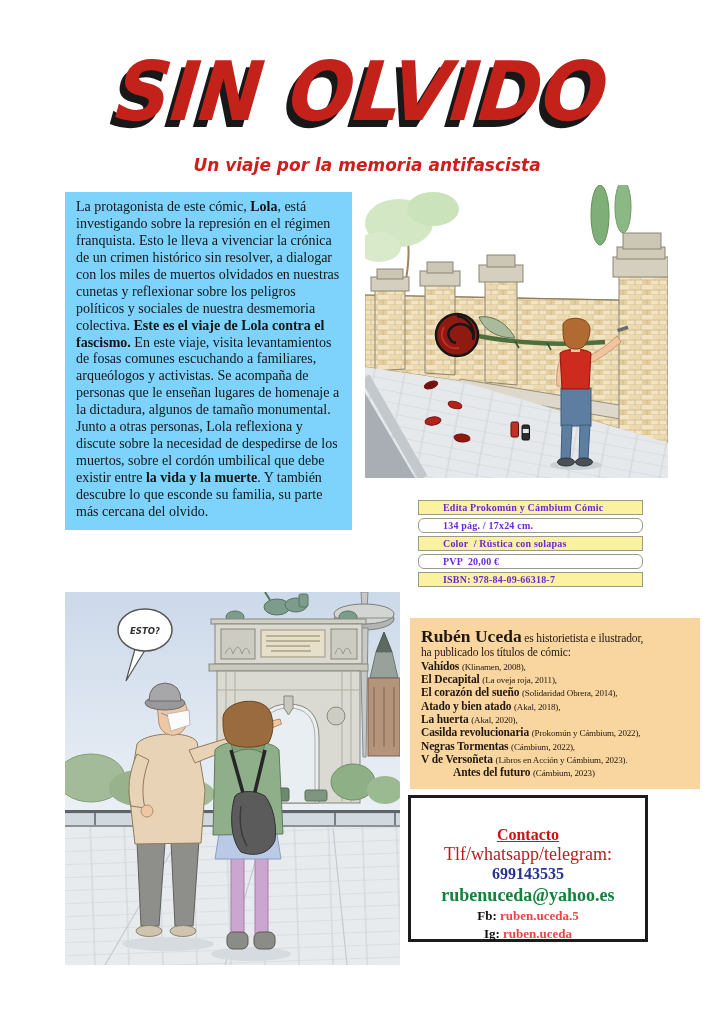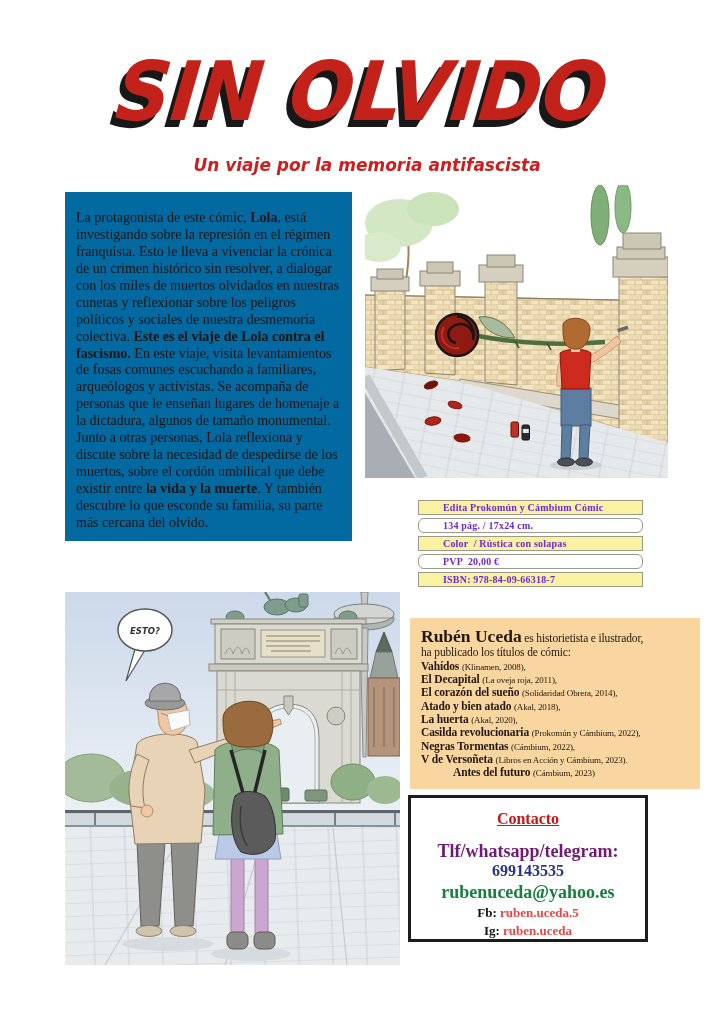--- a/index.html
+++ b/index.html
@@ -10,21 +10,21 @@
   .main-title{position:absolute;top:52px;left:0;width:100%;text-align:center;
       font-family:"DejaVu Sans",sans-serif;font-weight:bold;font-style:italic;
       font-size:76px;line-height:1.05;letter-spacing:0px;color:#c2221a;
       text-shadow:-5px 6px 0 #181818;transform:skewX(-6deg) scaleY(1.08);white-space:nowrap;}
   .subtitle{position:absolute;top:155px;left:5px;width:100%;text-align:center;
       font-family:"DejaVu Sans",sans-serif;font-weight:bold;font-style:italic;
       font-size:17px;color:#d11c1c;}
 
   
   .synopsis{position:absolute;left:65px;top:192px;width:287px;box-sizing:border-box;
-      background:#0369a1;padding:18px 10px 9px 11px;font-size:14px;line-height:1.21;color:#151515;
+      background:#7dd3fc;padding:7px 10px 9px 11px;font-size:14px;line-height:1.21;color:#151515;
       text-align:left;}
   .synopsis p{margin:0;}
   .b{font-weight:bold;}
 
   
   .wall-illo{position:absolute;left:365px;top:185px;width:303px;height:293px;}
 
   
   .comic-table{position:absolute;left:418px;top:500px;width:225px;}
   .comic-header{box-sizing:border-box;width:100%;background:#c8dfe9;border:1px solid #8fa3ac;
@@ -40,22 +40,22 @@
       background:#f9d6a0;padding:8px 10px 9px 11px;font-size:11.5px;line-height:1.16;color:#201810;}
   .rich-line{letter-spacing:-0.15px;white-space:nowrap;}
   .bio .name{font-size:17.5px;font-weight:bold;letter-spacing:0;}
   .bio .i{font-weight:bold;}
   .bio .bk{font-weight:bold;margin-left:32px;}
   .bio .sm{font-size:9px;}
 
   
   .contact{position:absolute;left:408px;top:795px;width:240px;height:147px;box-sizing:border-box;
       background:#ffffff;border:3px solid #1c1c1c;text-align:center;}
-  .contact-heading{margin-top:12px;font-size:16px;font-weight:bold;color:#cc1212;text-decoration:underline;}
-  .contact-phone-label{margin-top:13px;font-size:18px;font-weight:bold;color:#701a75;}
+  .contact-heading{margin-top:28px;font-size:16px;font-weight:bold;color:#cc1212;text-decoration:underline;}
+  .contact-phone-label{font-size:18px;font-weight:normal;color:#b91c1c;}
   .contact-phone{font-size:16px;font-weight:bold;color:#28338f;}
   .contact-email{margin-top:2px;font-size:18px;font-weight:bold;color:#15803d;}
   .contact-social{margin-top:2px;font-size:13px;font-weight:bold;color:#111;}
   .contact-social .val{color:#ef4444;}
 
   
   .monu-illo{position:absolute;left:65px;top:592px;width:335px;height:373px;}
 
   svg text{font-family:"DejaVu Sans",sans-serif;}
 </style>

